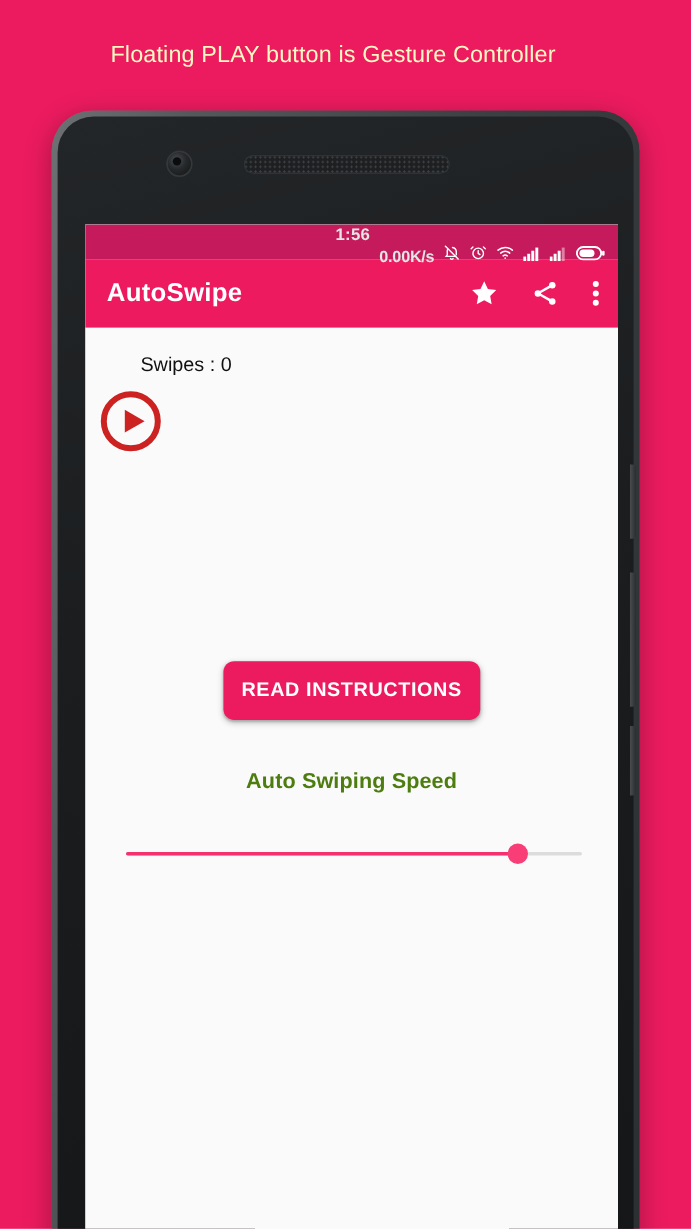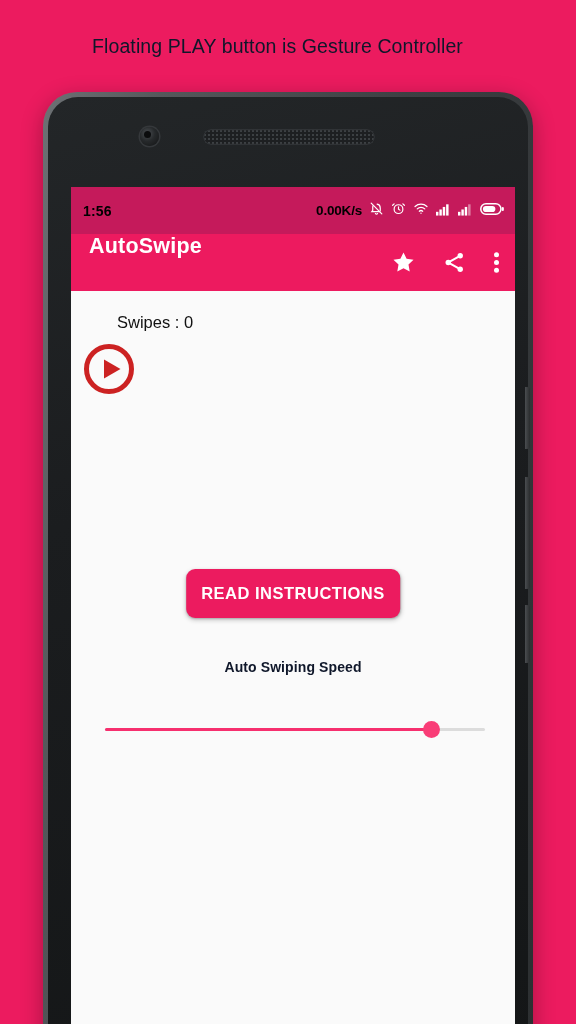--- a/index.html
+++ b/index.html
@@ -18,21 +18,21 @@
   
   .promo-caption {
     position: absolute;
     top: 0;
     left: 0;
     width: 555px;
     height: 92px;
     display: flex;
     align-items: center;
     justify-content: center;
-    color: #0f172a;
+    color: #fef9c3;
     font-size: 19.5px;
     letter-spacing: 0.1px;
     white-space: nowrap;
   }
 
   
   .device {
     position: absolute;
     left: 43px;
     top: 92px;
@@ -105,26 +105,27 @@
     left: 23px;
     top: 90px;
     width: 444px;
     bottom: 0;
     background: #fafafa;
     overflow: hidden;
   }
 
   
   .status-bar {
-    height: 47px;
+    height: 29px;
     background: #c51a5b;
     display: flex;
     align-items: center;
     padding: 0 10px 0 12px;
-    color: #000000;
+    color: #e5e5e5;
+    flex-direction: column;
   }
   .status-clock {
     font-size: 14px;
     font-weight: bold;
     letter-spacing: 0.2px;
   }
   .status-right {
     margin-left: auto;
     display: flex;
     align-items: center;
@@ -135,20 +136,21 @@
     font-weight: bold;
     letter-spacing: -0.2px;
   }
   .sb-icon { display: block; }
 
   
   .app-bar {
     height: 57px;
     background: #ed1a5f;
     display: flex;
+    align-items: center;
     padding: 0 15px 0 18px;
   }
   .app-title {
     color: #ffffff;
     font-size: 21.5px;
     font-weight: bold;
     letter-spacing: 0.2px;
   }
   .app-actions {
     margin-left: auto;
@@ -201,23 +203,23 @@
     cursor: pointer;
     box-shadow: 0 2px 5px rgba(0,0,0,0.22), 0 1px 2px rgba(0,0,0,0.18);
     white-space: nowrap;
   }
   .speed-heading {
     position: absolute;
     left: 0;
     right: 0;
     top: 368px;
     text-align: center;
-    font-size: 14px;
-    font-weight: bold;
-    color: #0f172a;
+    font-size: 18px;
+    font-weight: bold;
+    color: #4d7c0f;
     letter-spacing: 0.1px;
   }
   .slider-wrap {
     position: absolute;
     left: 34px;
     right: 30px;
     top: 426px;
     height: 24px;
     cursor: pointer;
   }

